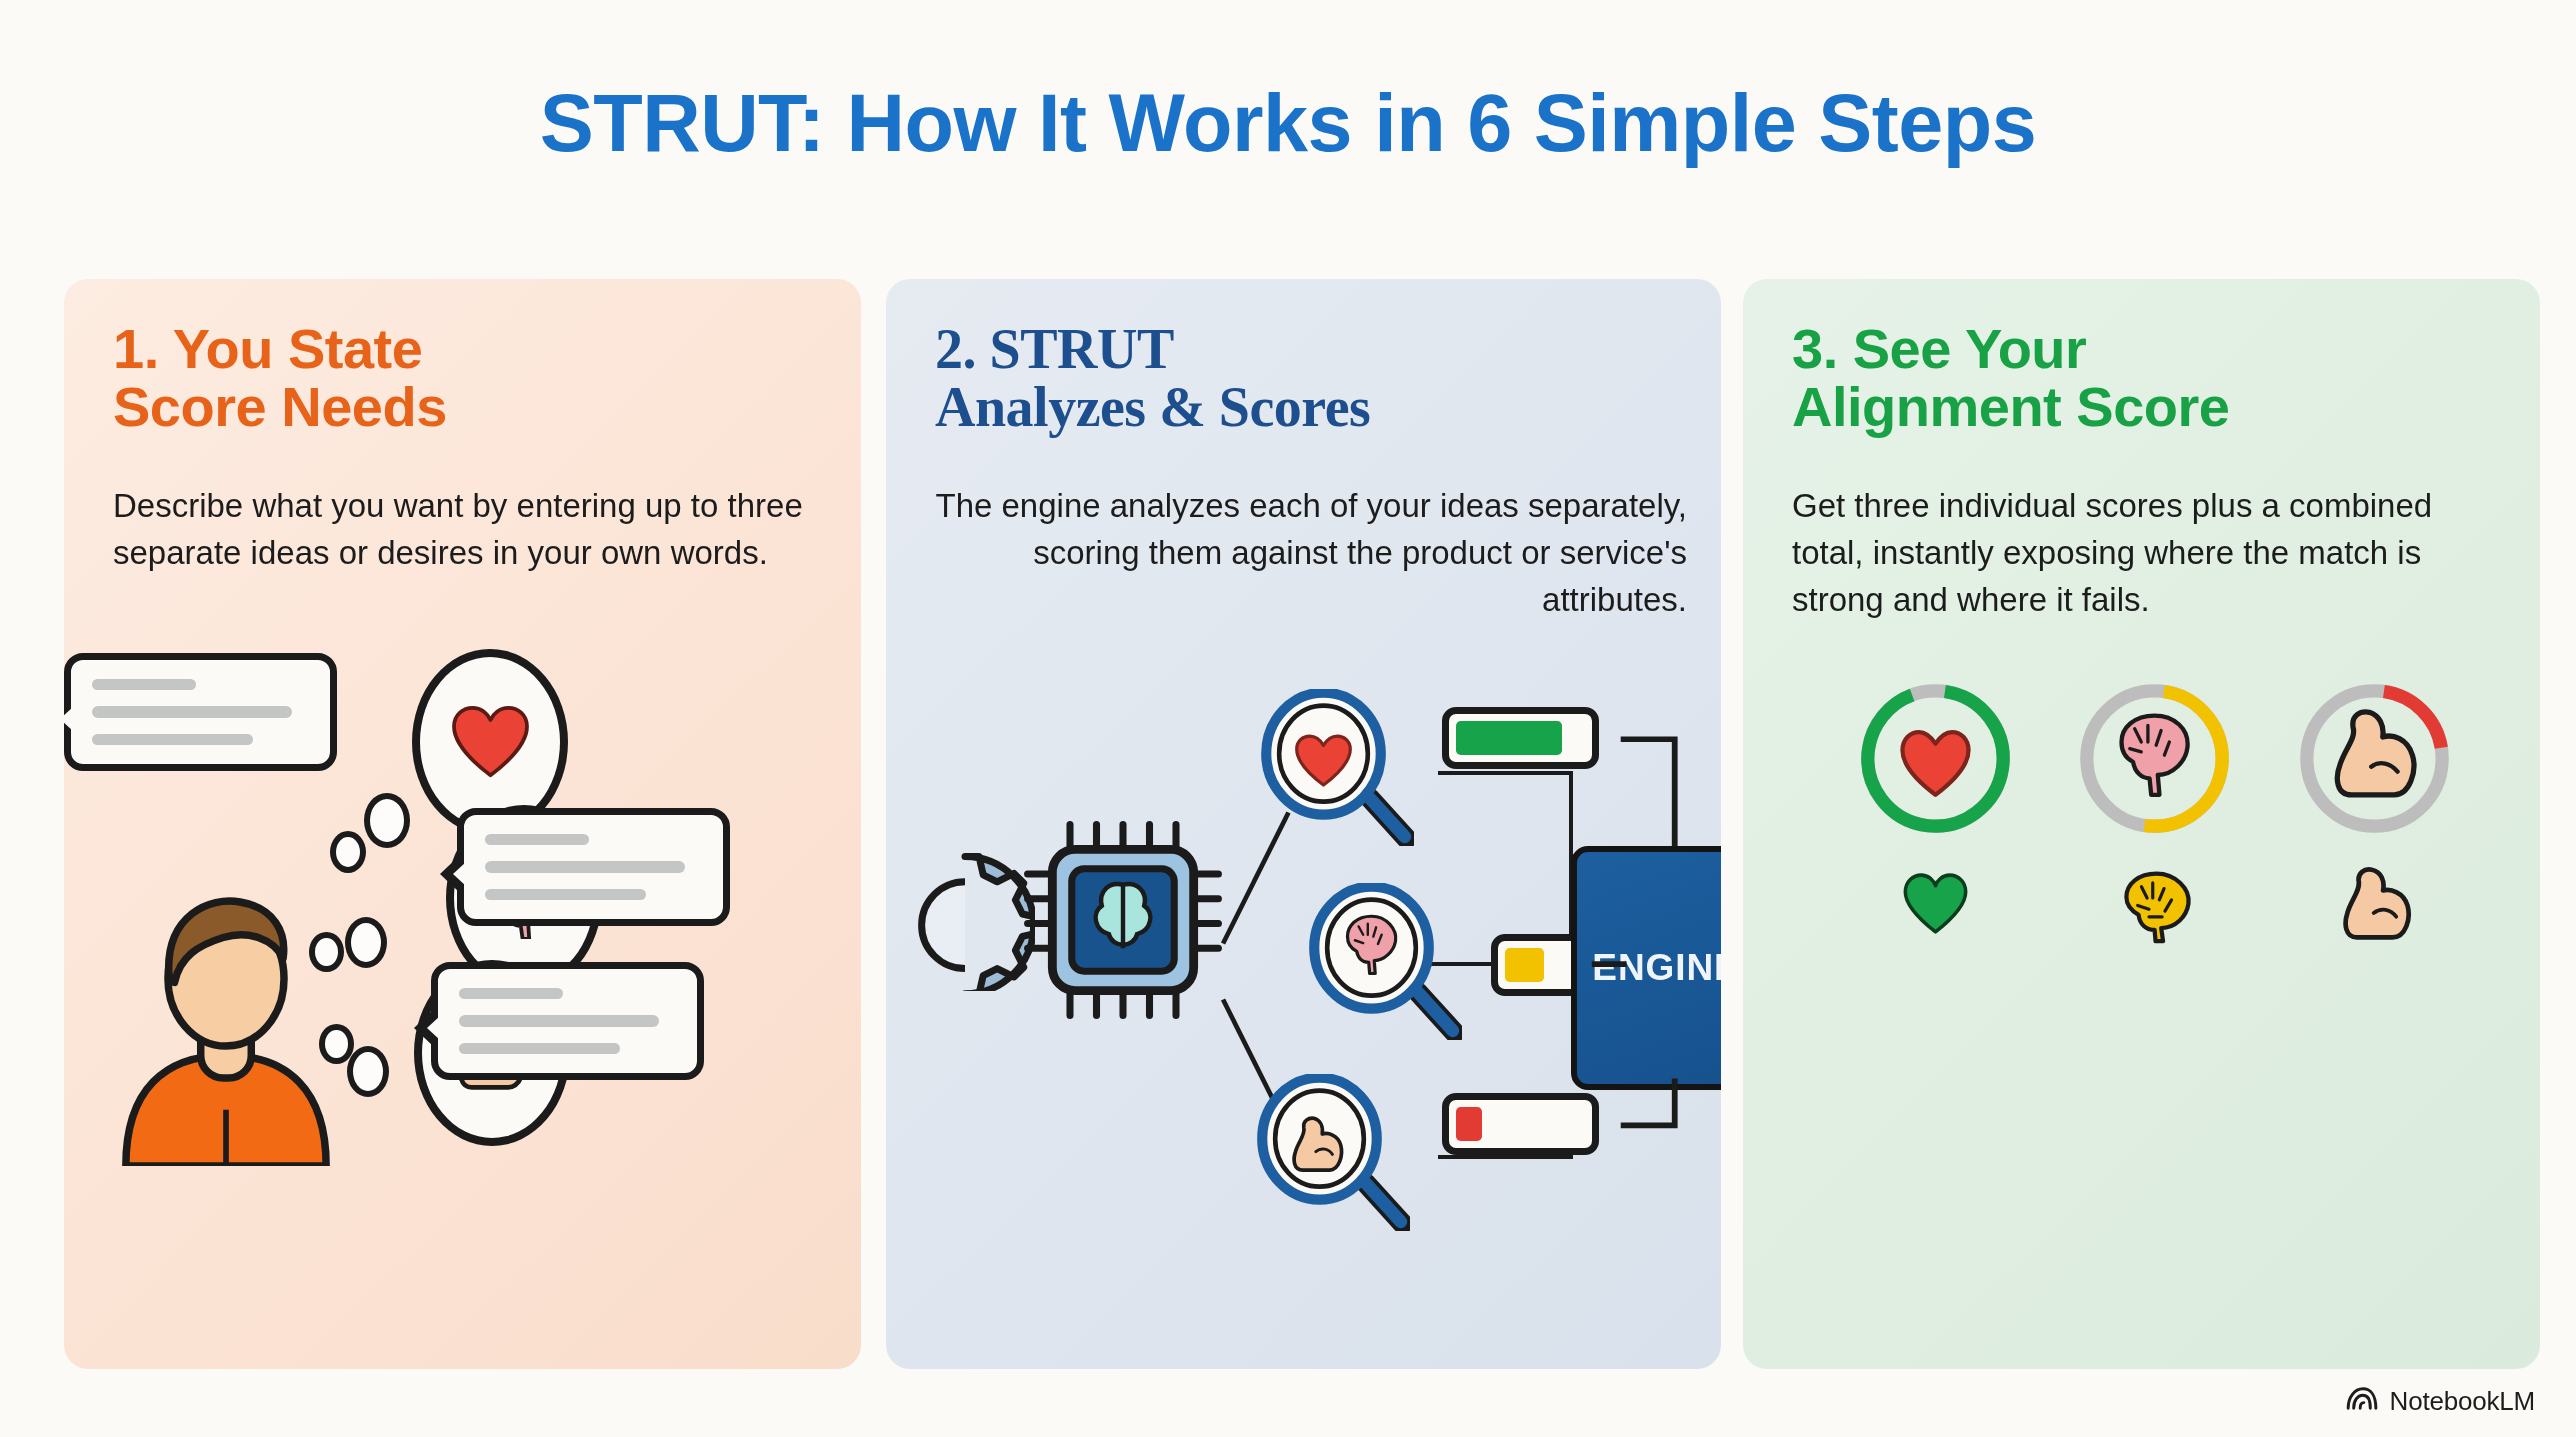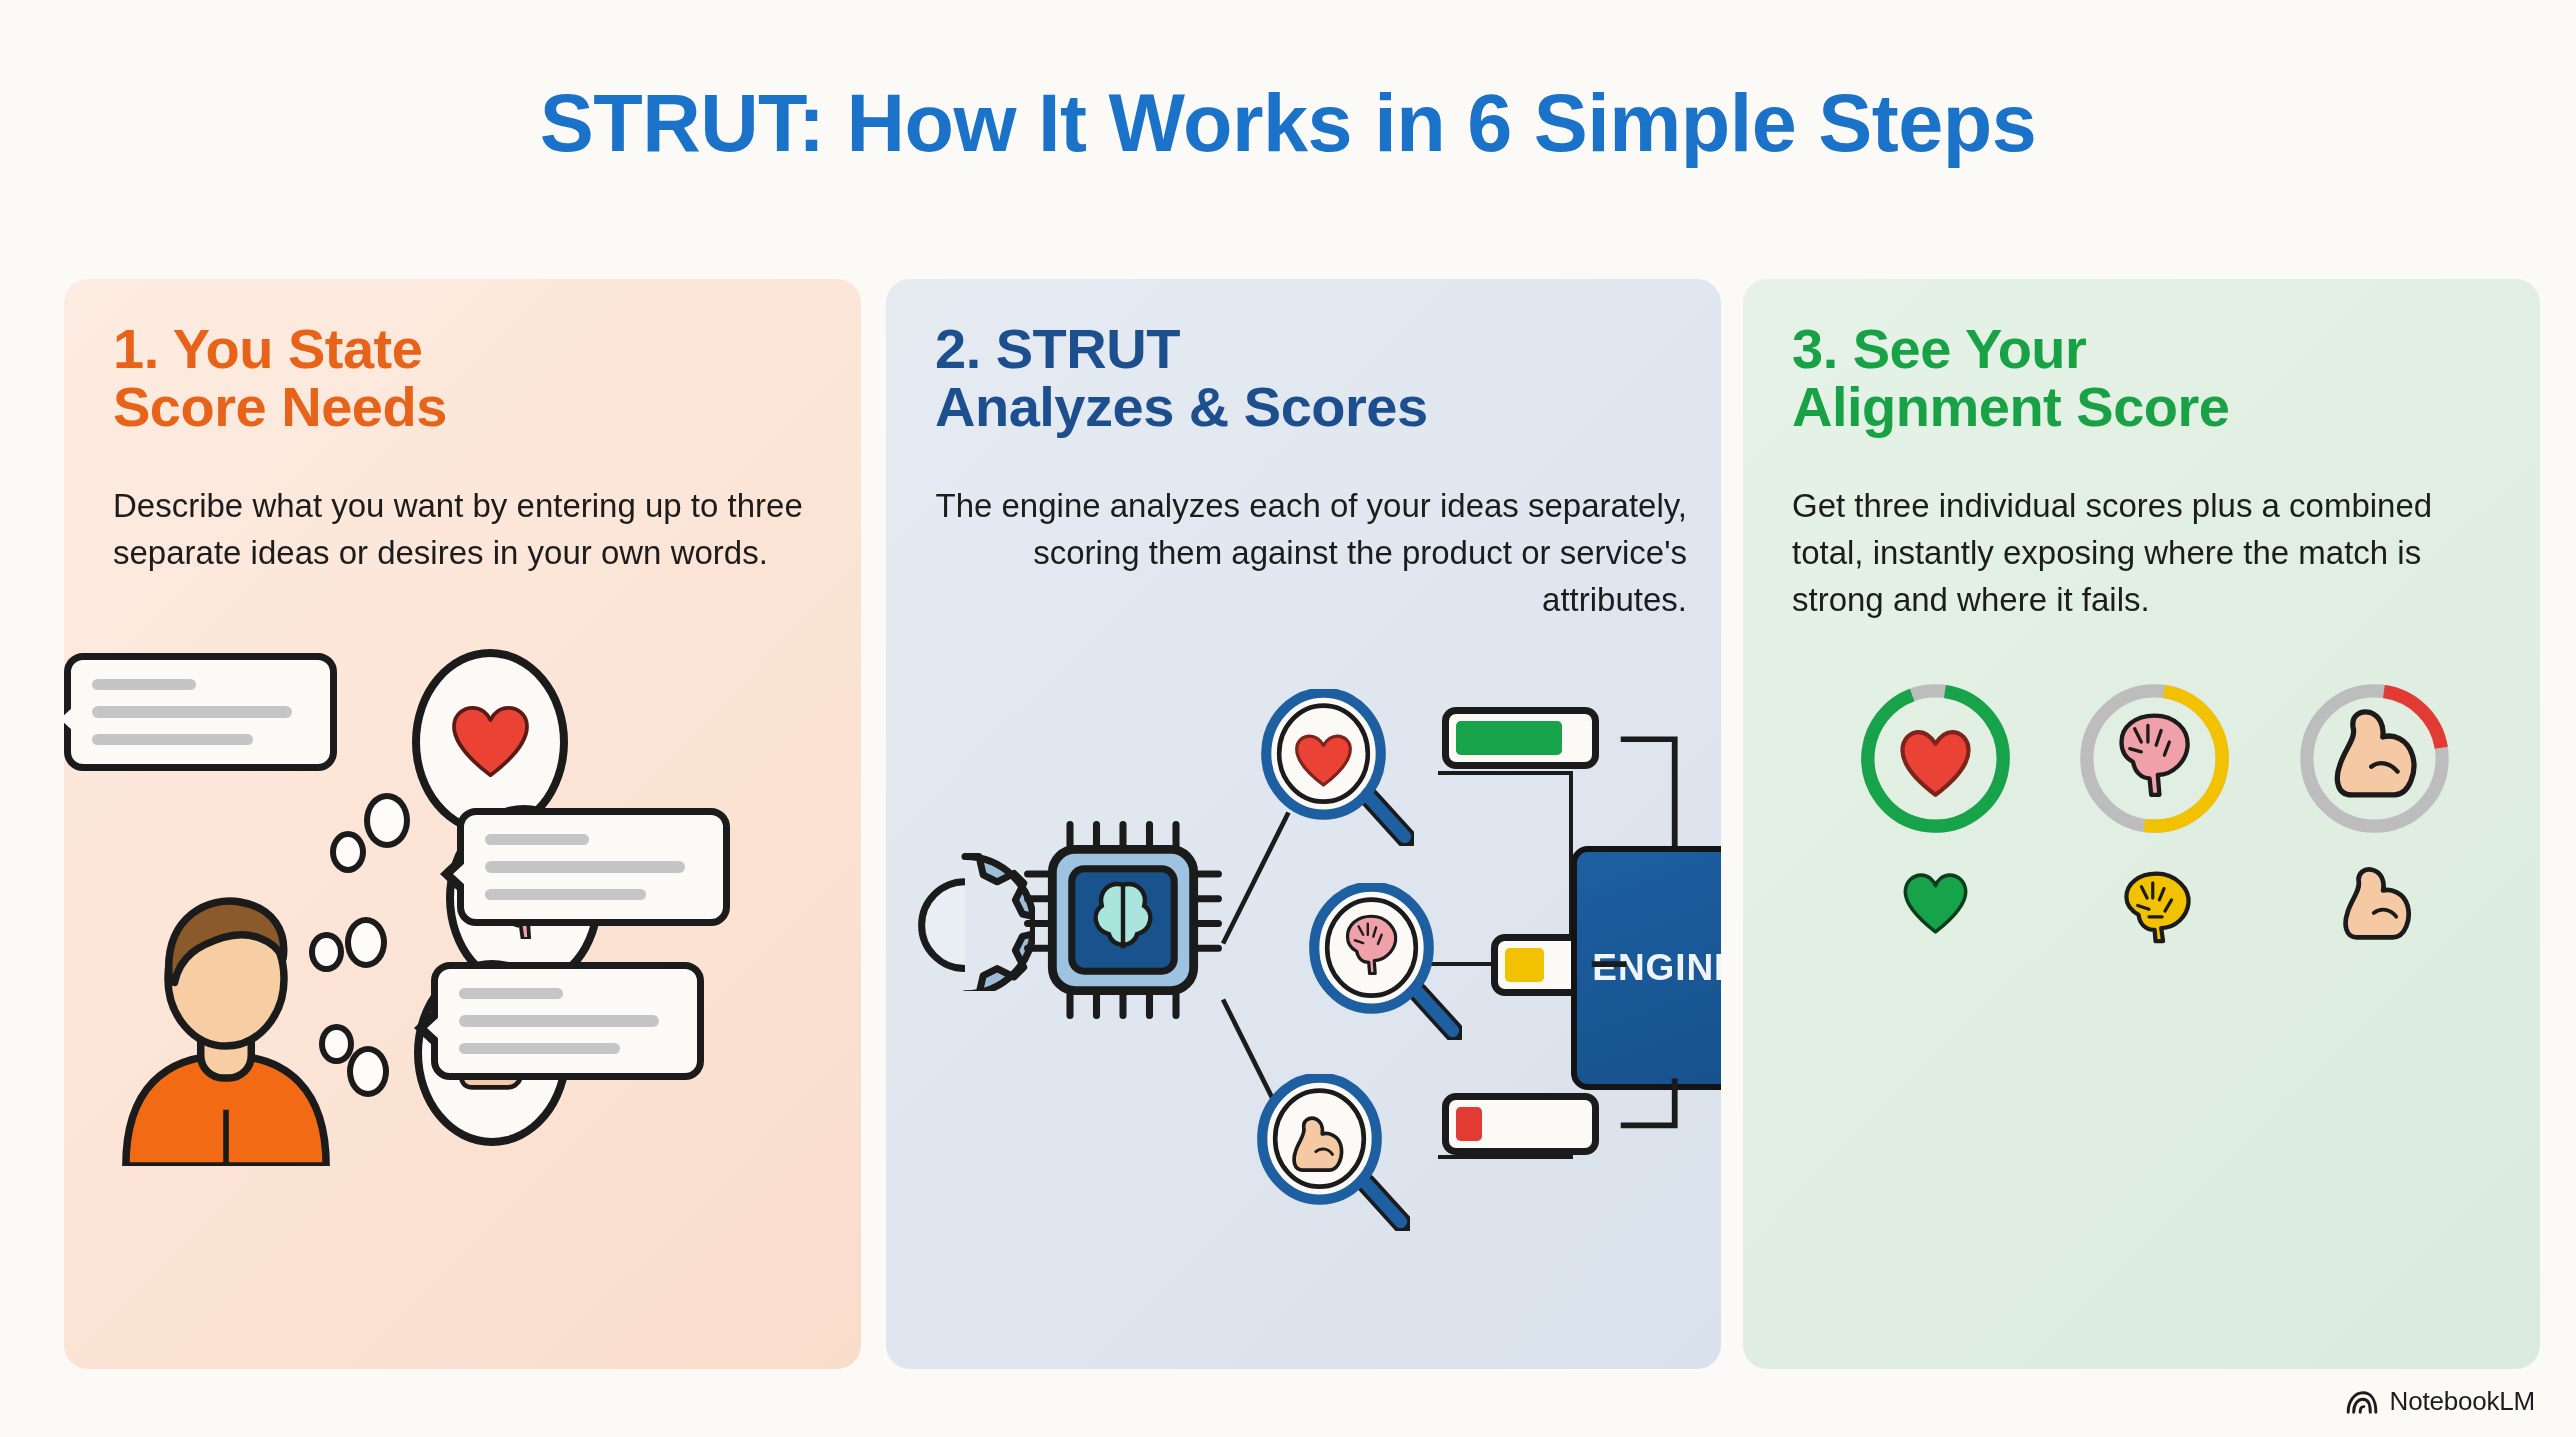--- a/index.html
+++ b/index.html
@@ -31,21 +31,21 @@
   #card1{left:64px;width:773px;background:linear-gradient(135deg,#fdece1 0%,#fbe3d4 60%,#f9ddcb 100%);}
   #card2{left:886px;width:811px;background:linear-gradient(135deg,#e6ebf2 0%,#dee5ee 60%,#d9e1ec 100%);}
   #card3{left:1743px;width:773px;background:linear-gradient(135deg,#e6f2e7 0%,#dfeee1 60%,#daebdd 100%);}
 
   .card-head{
     position:absolute;left:49px;top:41px;right:37px;
     font-size:56px;font-weight:700;line-height:1.04;
     letter-spacing:-0.5px;
   }
   #card1 .card-head{color:#e8631a;}
-  #card2 .card-head{color:#1d4f8f;}
+  #card2 .card-head{color:#1d4f8f;font-family:Liberation Serif, serif;}
   #card3 .card-head{color:#18a145;}
   .card-head .l2{display:block;}
 
   .card-body{
     position:absolute;left:49px;right:41px;top:204px;
     font-size:33px;line-height:1.42;color:#1c1c1c;
     font-weight:400;
   }
   #card2 .card-body{right:34px;text-align:right;}
   #card3 .card-body{right:28px;}
@@ -109,21 +109,21 @@
   .gauge{position:absolute;width:150px;height:150px;}
   .mini{position:absolute;width:71px;height:71px;}
   .total-label{
     position:absolute;left:0;right:0;top:393px;text-align:center;
     font-size:39px;font-weight:700;color:#141414;
   }
 
   
   .watermark{
     position:absolute;right:41px;bottom:20.6px;
-    display:flex;align-items:center;gap:11.2px;
+    display:flex;align-items:flex-start;gap:11.2px;
     color:#1d1d1d;font-size:26px;font-weight:400;letter-spacing:-0.2px;
   }
 </style>
 </head>
 <body>
 
 <div class="page">
 
   <div class="title">STRUT: How It Works in 6 Simple Steps</div>
 

